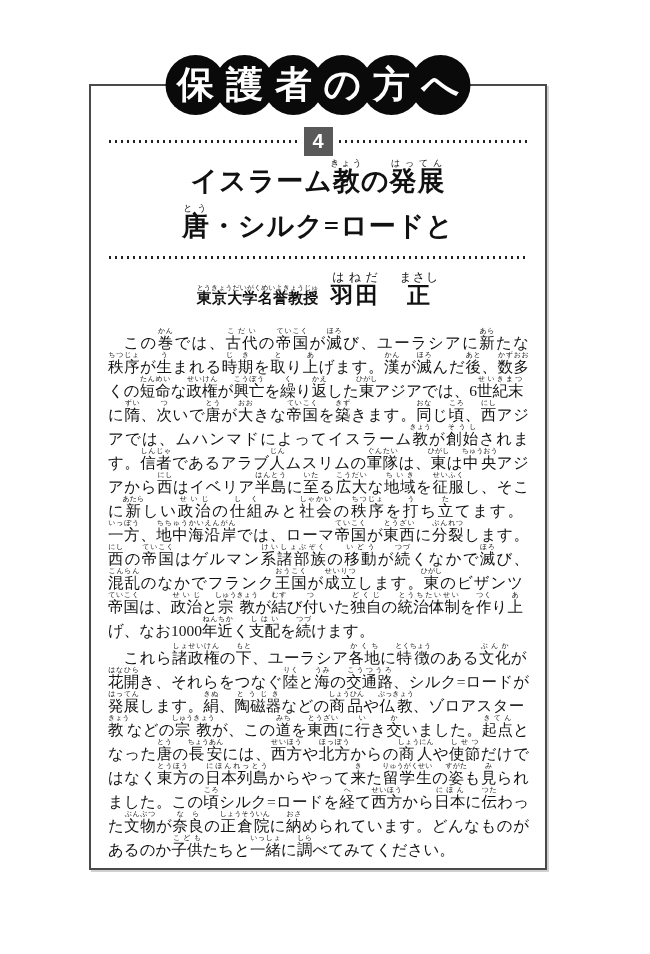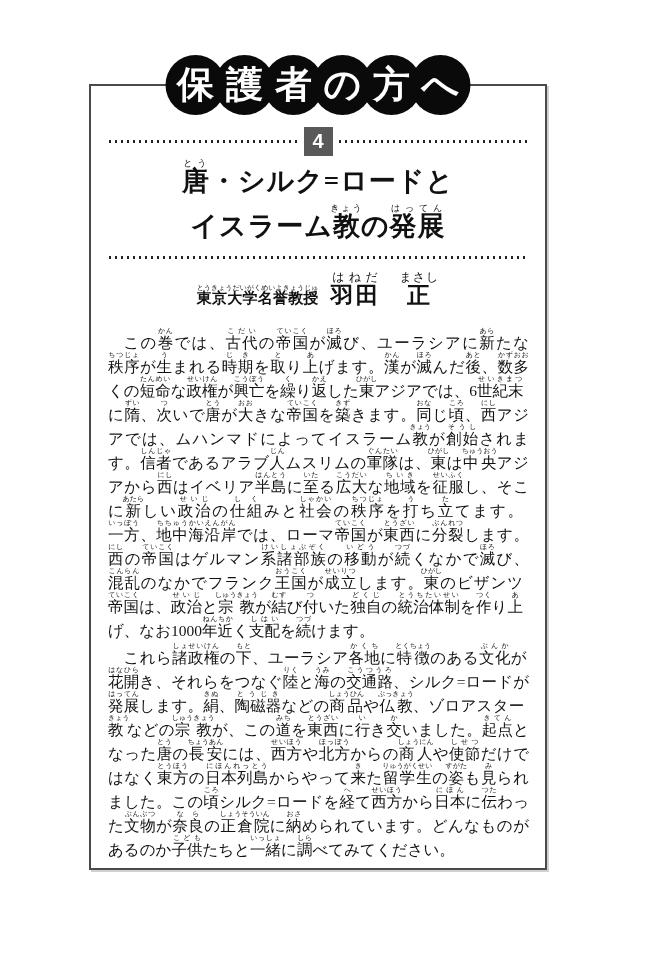--- a/index.html
+++ b/index.html
@@ -78,22 +78,22 @@
       <span class="circle">へ</span>
     </div>
 
   <div class="divider-row">
     <span class="dots"></span>
     <span class="badge">4</span>
     <span class="dots"></span>
   </div>
 
   <div class="heading">
+    <div class="h-line">イスラーム<ruby>教<rt>きょう</rt></ruby>の<ruby>発展<rt>はってん</rt></ruby></div>
     <div class="h-line"><ruby>唐<rt>とう</rt></ruby>・シルク=ロードと</div>
-    <div class="h-line">イスラーム<ruby>教<rt>きょう</rt></ruby>の<ruby>発展<rt>はってん</rt></ruby></div>
   </div>
 
   <div class="divider-plain"></div>
 
   <div class="author-row">
     <span class="author-title"><ruby>東京大学名誉教授<rt>とうきょうだいがくめいよきょうじゅ</rt></ruby></span>
     <span class="author-name"><ruby>羽田<rt>はねだ</rt></ruby>　<ruby>正<rt>まさし</rt></ruby></span>
   </div>
 
   <div class="body-text">

